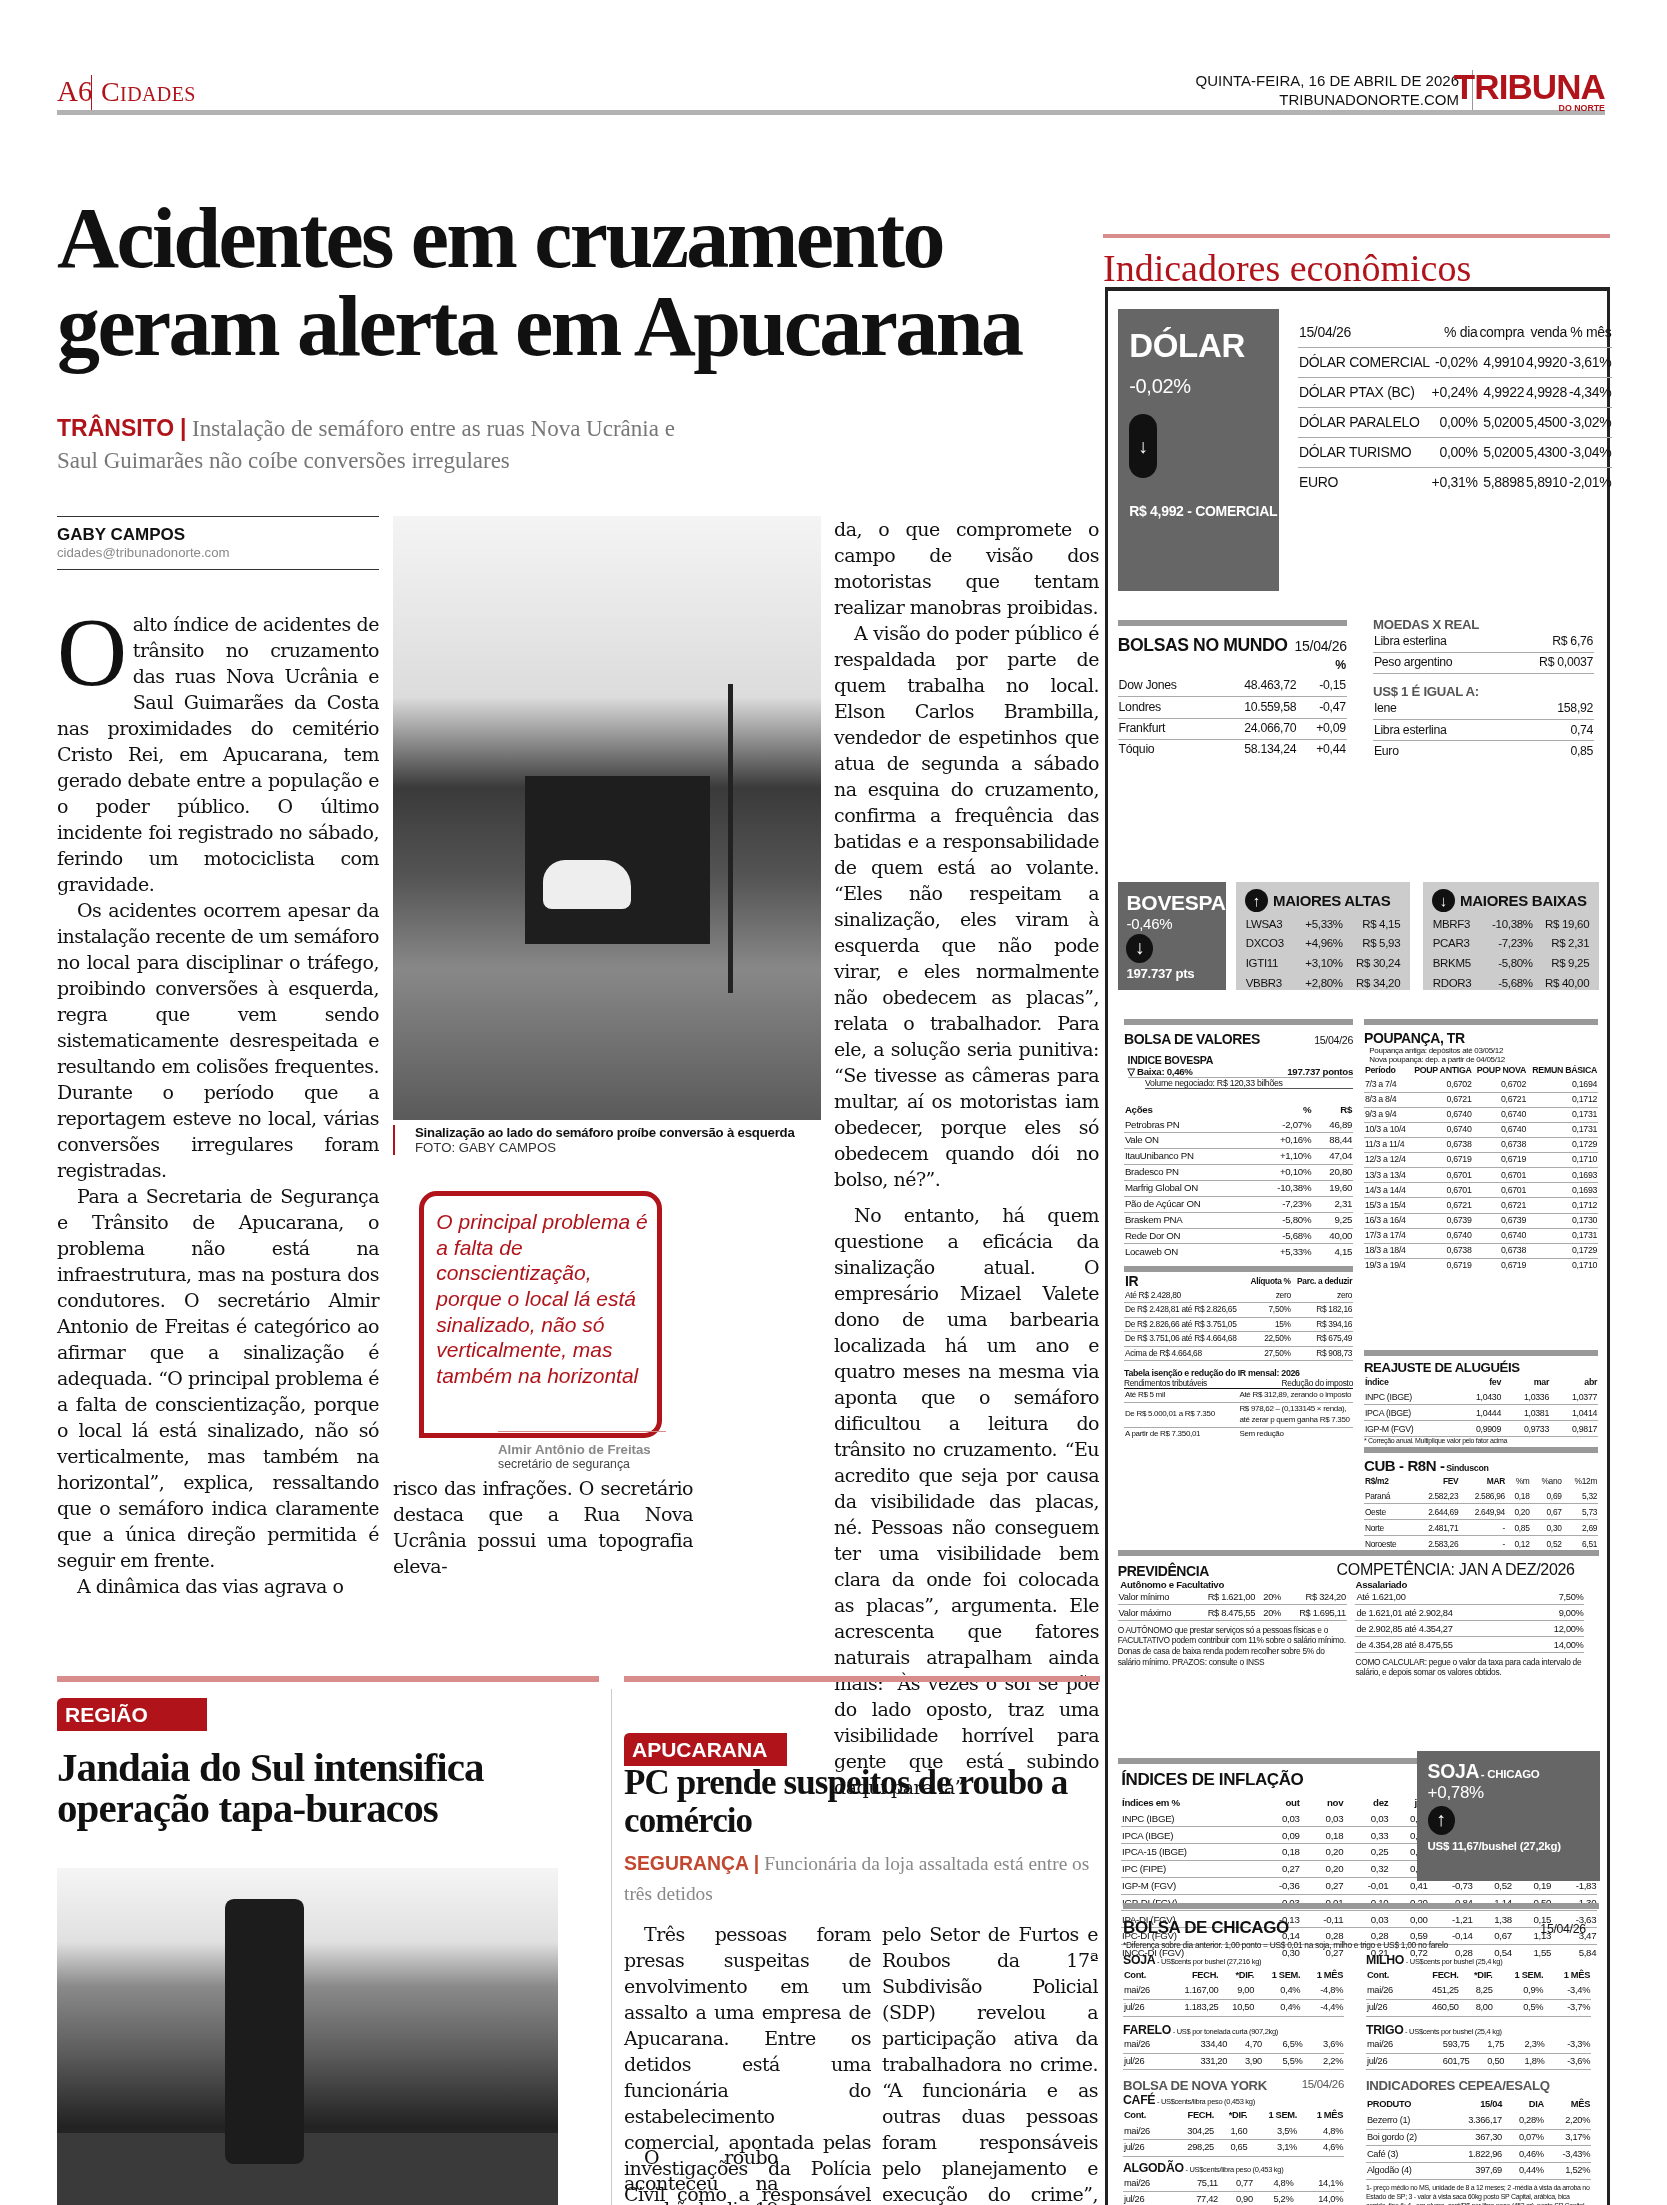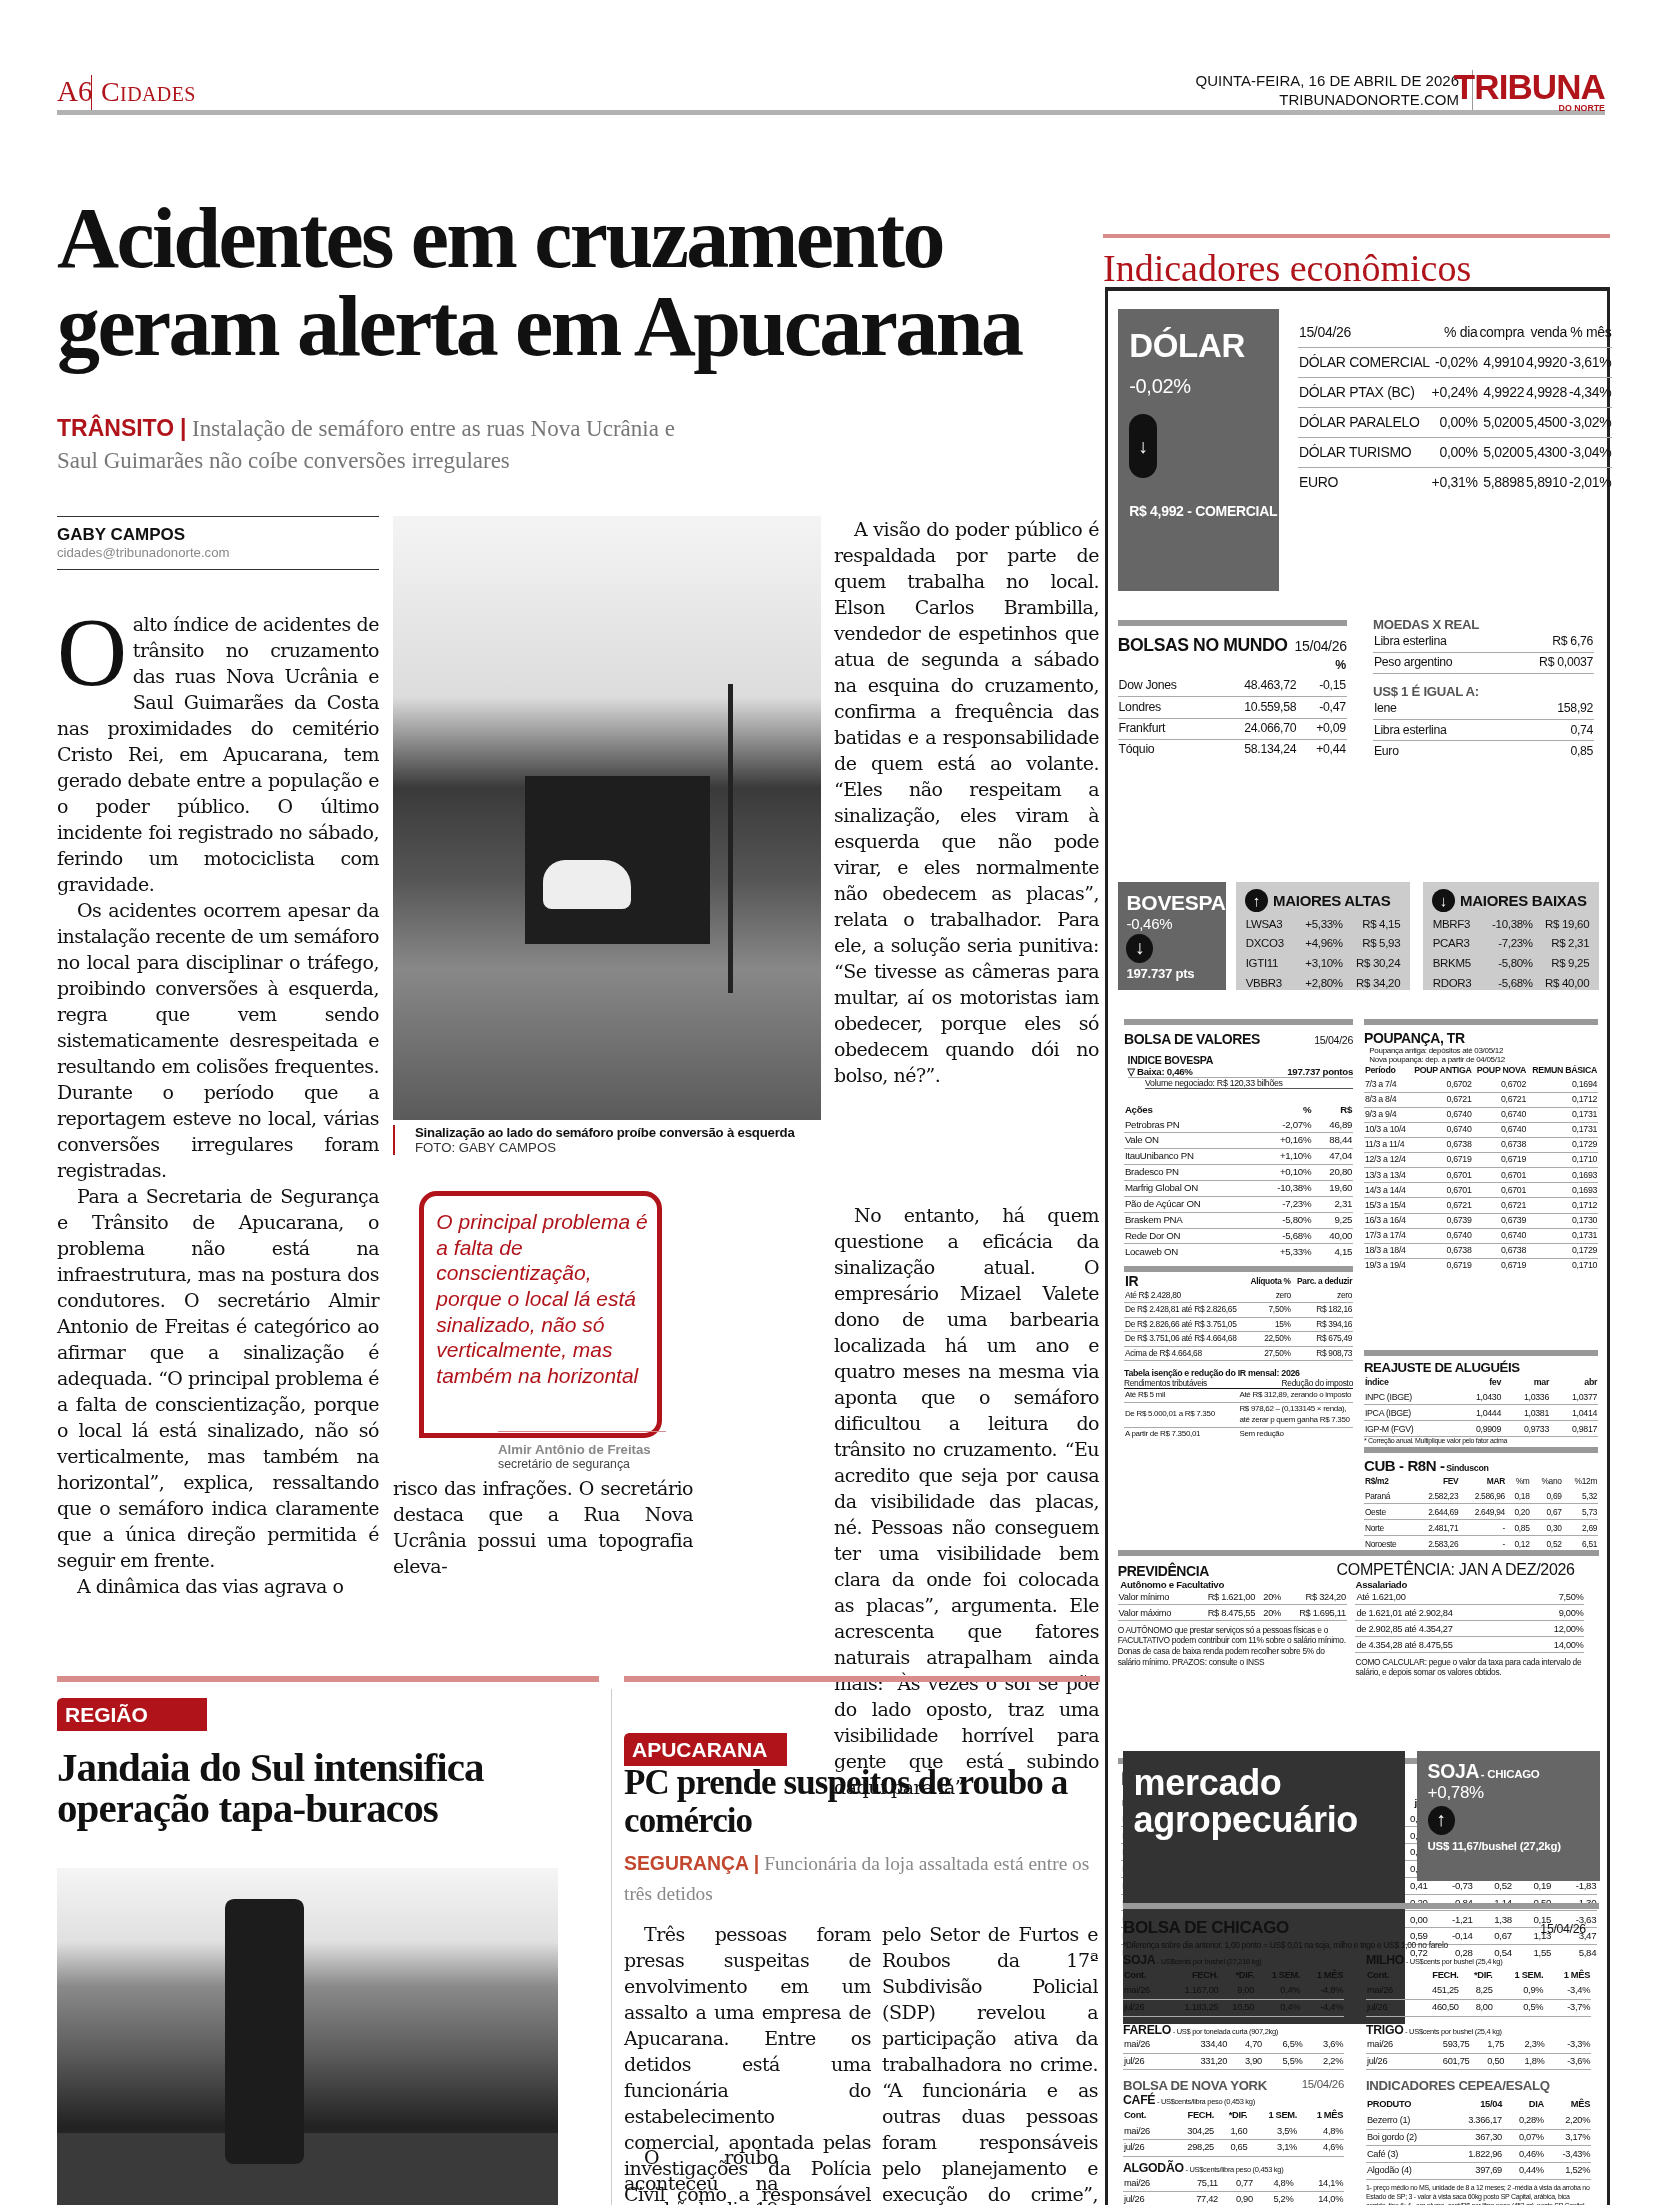--- a/index.html
+++ b/index.html
@@ -112,20 +112,21 @@
 </div>
 <div class="abs" id="quote">O principal problema é a falta de conscientização, porque o local lá está sinalizado, não só verticalmente, mas também na horizontal</div>
 <div class="abs" id="quoteauth">
   <b>Almir Antônio de Freitas</b>
   <span>secretário de segurança</span>
 </div>
 <div class="abs col" id="col2b">
     <p class="noind">risco das infrações. O secretário destaca que a Rua Nova Ucrânia possui uma topografia eleva-</p>
   </div>
 <div class="abs col" id="col3">
+  <p class="noind">da, o que compromete o campo de visão dos motoristas que tentam realizar manobras proibidas.</p>
   <p>A visão do poder público é respaldada por parte de quem trabalha no local. Elson Carlos Brambilla, vendedor de espetinhos que atua de segunda a sábado na esquina do cruzamento, confirma a frequência das batidas e a responsabilidade de quem está ao volante. “Eles não respeitam a sinalização, eles viram à esquerda que não pode virar, e eles normalmente não obedecem as placas”, relata o trabalhador. Para ele, a solução seria punitiva: “Se tivesse as câmeras para multar, aí os motoristas iam obedecer, porque eles só obedecem quando dói no bolso, né?”.</p>
 </div>
 <div class="abs col" id="col2mid" style="left:834px;top:1202px;width:265px">
     <p>No entanto, há quem questione a eficácia da sinalização atual. O empresário Mizael Valete dono de uma barbearia localizada há um ano e quatro meses na mesma via aponta que o semáforo dificultou a leitura do trânsito no cruzamento. “Eu acredito que seja por causa da visibilidade das placas, né. Pessoas não conseguem ter uma visibilidade bem clara da onde foi colocada as placas”, argumenta. Ele acrescenta que fatores naturais atrapalham ainda mais: “Às vezes o sol se põe do lado oposto, traz uma visibilidade horrível para gente que está subindo daqui para lá”.</p>
   </div>
 
 <div class="abs" id="divL"></div>
 <div class="abs" id="divR"></div>
 <div class="abs" id="vline"></div>
 
@@ -815,24 +816,20 @@
             <td>0,72</td>
             <td>0,28</td>
             <td>0,54</td>
             <td>1,55</td>
             <td>5,84</td>
           </tr>
     </tbody>
       </table>
   </div>
 
-  <div class="ip" style="left:15px;top:1460px;width:282px;height:273px;top:1460px;background:#333;color:#fff;padding:13.2px 10.6px;top:1460px;top:1460px">
-    <div style="font-size:36px;font-weight:bold;line-height:37px">mercado</div>
-    <div style="font-size:36px;font-weight:bold;line-height:37px">agropecuário</div>
-  </div>
   <div class="ip box-dk" style="left:309px;top:1460px;width:183px;height:130px;padding:8.8px 10.6px">
     <div><span style="font-size:19.4px;font-weight:bold">SOJA</span> <span style="font-size:11.5px;font-weight:bold">- CHICAGO</span></div>
     <div style="font-size:17px">+0,78%</div>
     <div class="circ" style="height:29px;margin-top:3.5px">↑</div>
     <div style="font-size:11.5px;font-weight:bold;margin-top:4.4px">US$ 11,67/bushel (27,2kg)</div>
   </div>
 
   <div class="ip" style="left:15px;top:1612px;width:476px">
     <div class="gbar"></div>
     <div style="display:flex;justify-content:space-between;align-items:baseline;margin-top:8.8px">

